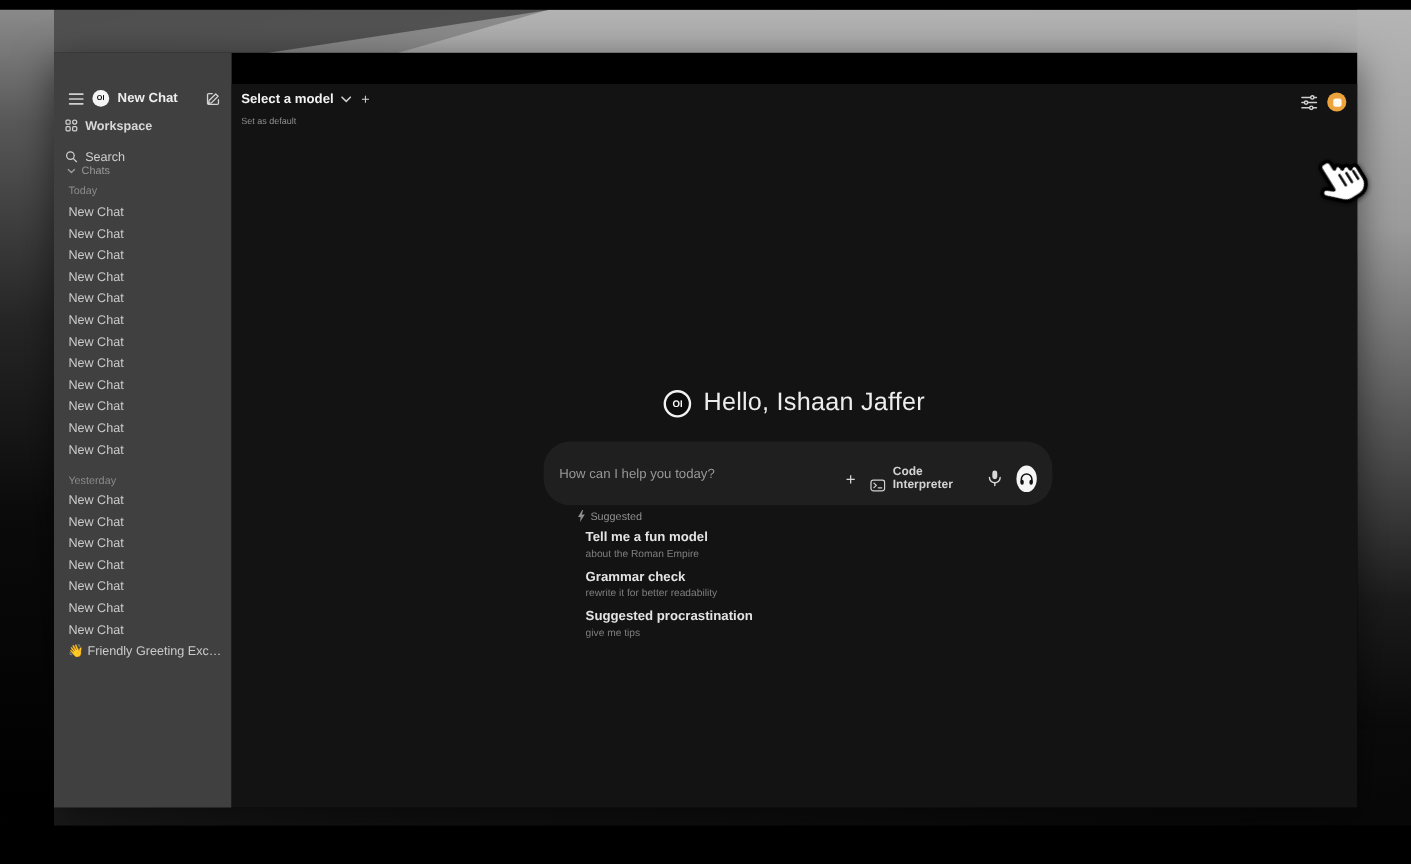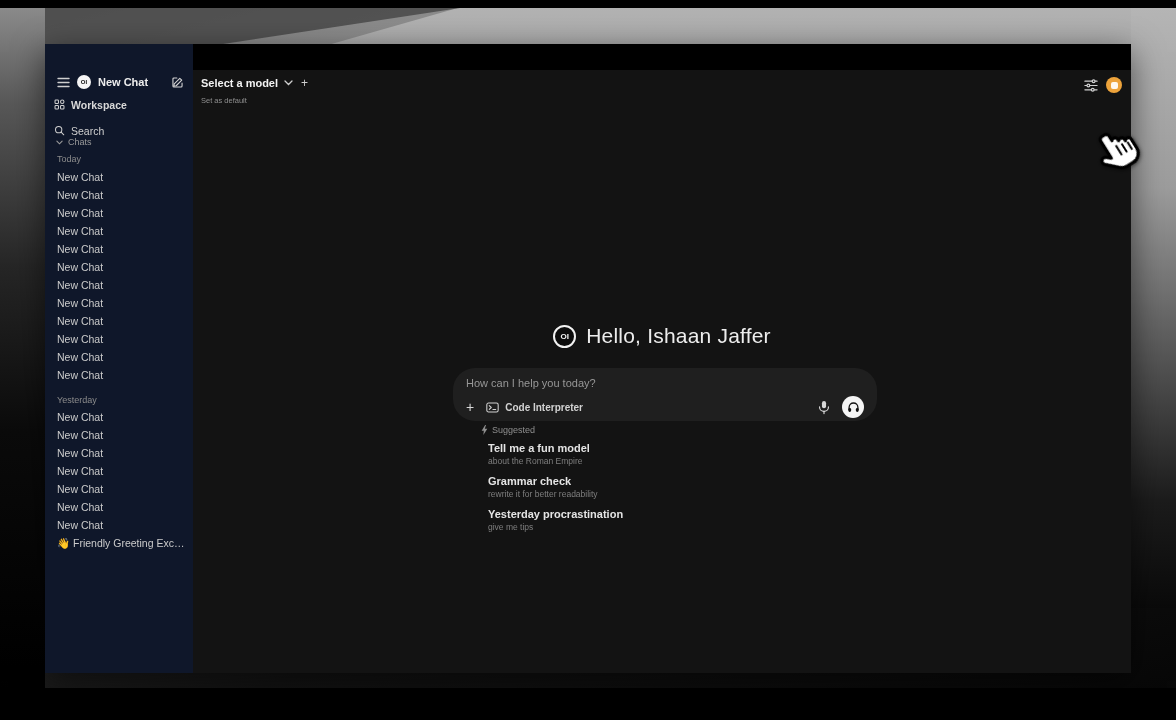--- a/index.html
+++ b/index.html
@@ -19,21 +19,21 @@
   .bg-left-strip { position:absolute; left:0; top:8px; width:45px; height:682px;
     background:linear-gradient(180deg,#8a8a8a 0%,#585858 14%,#262626 38%,#0b0b0b 62%,#000 100%); }
   .bg-bottom { position:absolute; left:0; bottom:0; width:100%; height:32px; background:#000; }
   .bg-topbar { position:absolute; left:0; top:0; width:100%; height:8px; background:#000; }
 
   
   .app { position:absolute; left:45px; top:44px; width:1086px; height:629px; background:#000;
     box-shadow:0 8px 30px rgba(0,0,0,.55); }
 
   
-  .sidebar { position:absolute; left:0; top:0; bottom:0; width:148px; background:#0f172a; color:#c6c6c6; }
+  .sidebar { position:absolute; left:0; top:0; bottom:0; width:148px; background:#404040; color:#c6c6c6; }
   .sb-header { position:absolute; top:30px; left:12px; right:9px; height:16px; display:flex; align-items:center; gap:7px; }
   .icon { display:inline-flex; align-items:center; justify-content:center; color:#c9c9c9; flex:none; }
   .sb-logo { width:14px; height:14px; border-radius:50%; background:#f5f5f5; color:#111;
     font-size:6px; font-weight:bold; display:flex; align-items:center; justify-content:center; letter-spacing:.2px; }
   .sb-title { font-size:11px; font-weight:bold; color:#ededed; flex:1; white-space:nowrap; }
   .sb-row { position:absolute; left:9px; right:4px; height:15px; display:flex; align-items:center; gap:6px;
     font-size:10.5px; font-weight:bold; color:#d8d8d8; }
   .sb-row.search { font-weight:normal; color:#cfcfcf; }
   .sb-chats-hdr { position:absolute; top:93px; left:11px; display:flex; align-items:center; gap:5px;
     font-size:9px; color:#9a9a9a; }
@@ -53,21 +53,21 @@
   .top-right { position:absolute; top:7px; right:9px; display:flex; align-items:center; gap:8px; }
   .avatar { width:16px; height:16px; border-radius:50%; background:#eda33b; display:flex; align-items:center; justify-content:center; }
   .avatar-glyph { width:7px; height:7px; border-radius:2px; background:rgba(255,255,255,.92); }
 
   .greeting { position:absolute; top:254px; left:0; right:0; display:flex; align-items:center; justify-content:center; gap:10px; }
   .greet-logo { width:23px; height:23px; border-radius:50%; background:#0c0c0c; border:2px solid #f2f2f2;
     color:#f5f5f5; font-size:8px; font-weight:bold; display:flex; align-items:center; justify-content:center; }
   .greet-text { font-size:21px; font-weight:500; color:#ededed; letter-spacing:.2px; }
 
   .composer { position:absolute; left:260px; top:298px; width:424px; height:53px; background:#1f1f1f;
-    border-radius:22px; padding:9px 13px 8px; display:flex; flex-direction:column; }
+    border-radius:22px; padding:9px 13px 8px; display:flex; flex-direction:row; }
   .composer-input { background:transparent; border:none; outline:none; color:#e8e8e8; font-size:11px;
     font-family:"Liberation Sans", sans-serif; width:100%; }
   .composer-input::placeholder { color:#979797; }
   .composer-row { display:flex; align-items:center; margin-top:7px; gap:12px; }
   .plus-btn { font-size:14px; color:#d8d8d8; line-height:12px; cursor:pointer; }
   .ci-chip { display:flex; align-items:flex-end; gap:6px; color:#d2d2d2; font-size:10px; font-weight:bold; cursor:pointer; }
   .spacer { flex:1; }
   .hp-btn { width:22px; height:22px; border-radius:50%; background:#f5f5f5; display:flex; align-items:center; justify-content:center; cursor:pointer; }
 
   .suggested { position:absolute; left:288px; top:354px; width:400px; }
@@ -259,21 +259,21 @@
         <div class="sug-items">
             <div class="sug-item">
             <div class="sug-title">Tell me a fun model</div>
             <div class="sug-sub">about the Roman Empire</div>
           </div>
             <div class="sug-item">
             <div class="sug-title">Grammar check</div>
             <div class="sug-sub">rewrite it for better readability</div>
           </div>
             <div class="sug-item">
-            <div class="sug-title">Yesterday procrastination</div>
+            <div class="sug-title">Suggested procrastination</div>
             <div class="sug-sub">give me tips</div>
           </div>
           </div>
       </div>
 
     </div>
   </div>
 
   <div class="cursor">
     <svg width="56" height="62" viewBox="0 0 28 31">

